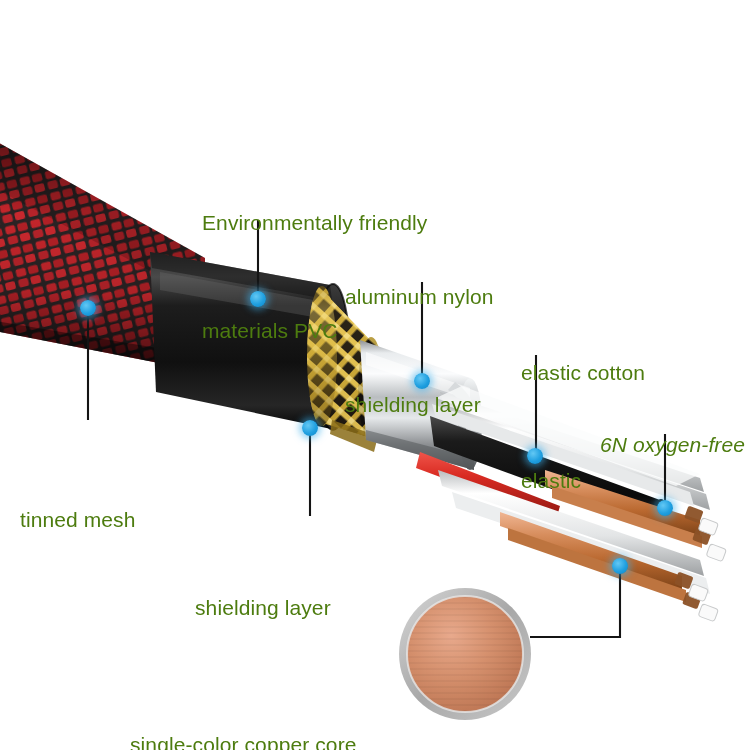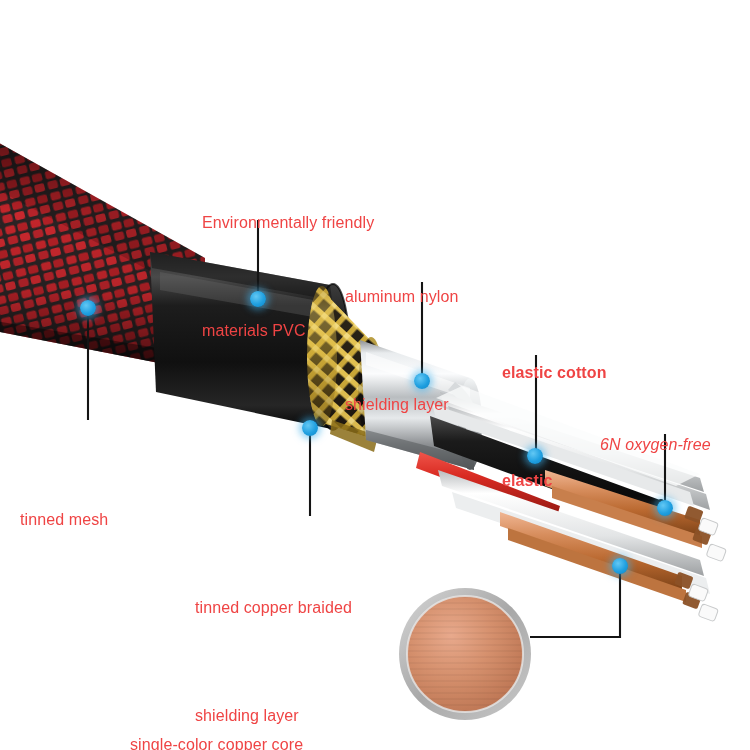--- a/index.html
+++ b/index.html
@@ -1,20 +1,20 @@
 <!DOCTYPE html>
 <html><head>
 <meta charset="utf-8">
 <style>
   html,body{margin:0;padding:0;background:#ffffff;}
   body{width:750px;height:750px;overflow:hidden;
        font-family:"Liberation Sans","DejaVu Sans",sans-serif;}
   #stage{position:relative;width:750px;height:750px;background:#fff;}
 
-  .lbl{position:absolute;color:#ef4444;font-size:16px;line-height:36px;
+  .lbl{position:absolute;color:#4d7c0f;font-size:21px;line-height:36px;
        white-space:pre;letter-spacing:.1px;}
 
   svg.art{position:absolute;left:0;top:0;width:750px;height:750px;}
 
   .dot{position:absolute;width:16px;height:16px;border-radius:50%;
        background:radial-gradient(circle at 38% 34%,#63c8f4 0%,#1f9fe0 55%,#0d86c6 100%);
        box-shadow:0 0 7px 3px rgba(60,175,235,.55);transform:translate(-50%,-50%);}
 </style>
 </head>
 <body>
@@ -208,35 +208,34 @@
   <div class="lbl" style="left:202px;top:133px;">
     <div>Environmentally friendly</div>
     <div>materials PVC</div>
   </div>
 
   <div class="lbl" style="left:345px;top:207px;">
     <div>aluminum nylon</div>
     <div>shielding layer</div>
   </div>
 
-  <div class="lbl" style="left:502px;top:283px;font-weight:bold;">
+  <div class="lbl" style="left:521px;top:283px;">
     <div>elastic cotton</div>
     <div>elastic</div>
   </div>
 
   <div class="lbl" style="left:600px;top:355px;font-style:italic;">
     <div>6N oxygen-free</div>
   </div>
 
   <div class="lbl" style="left:20px;top:430px;">
     <div>tinned mesh</div>
   </div>
 
   <div class="lbl" style="left:195px;top:518px;">
-    <div>tinned copper braided</div>
     <div>shielding layer</div>
   </div>
 
   <div class="lbl" style="left:130px;top:655px;">
     <div>single-color copper core</div>
   </div>
 
   <div id="dots">
       <div class="dot" style="left: 88px; top: 308px;"></div>
       <div class="dot" style="left: 258px; top: 299px;"></div>

